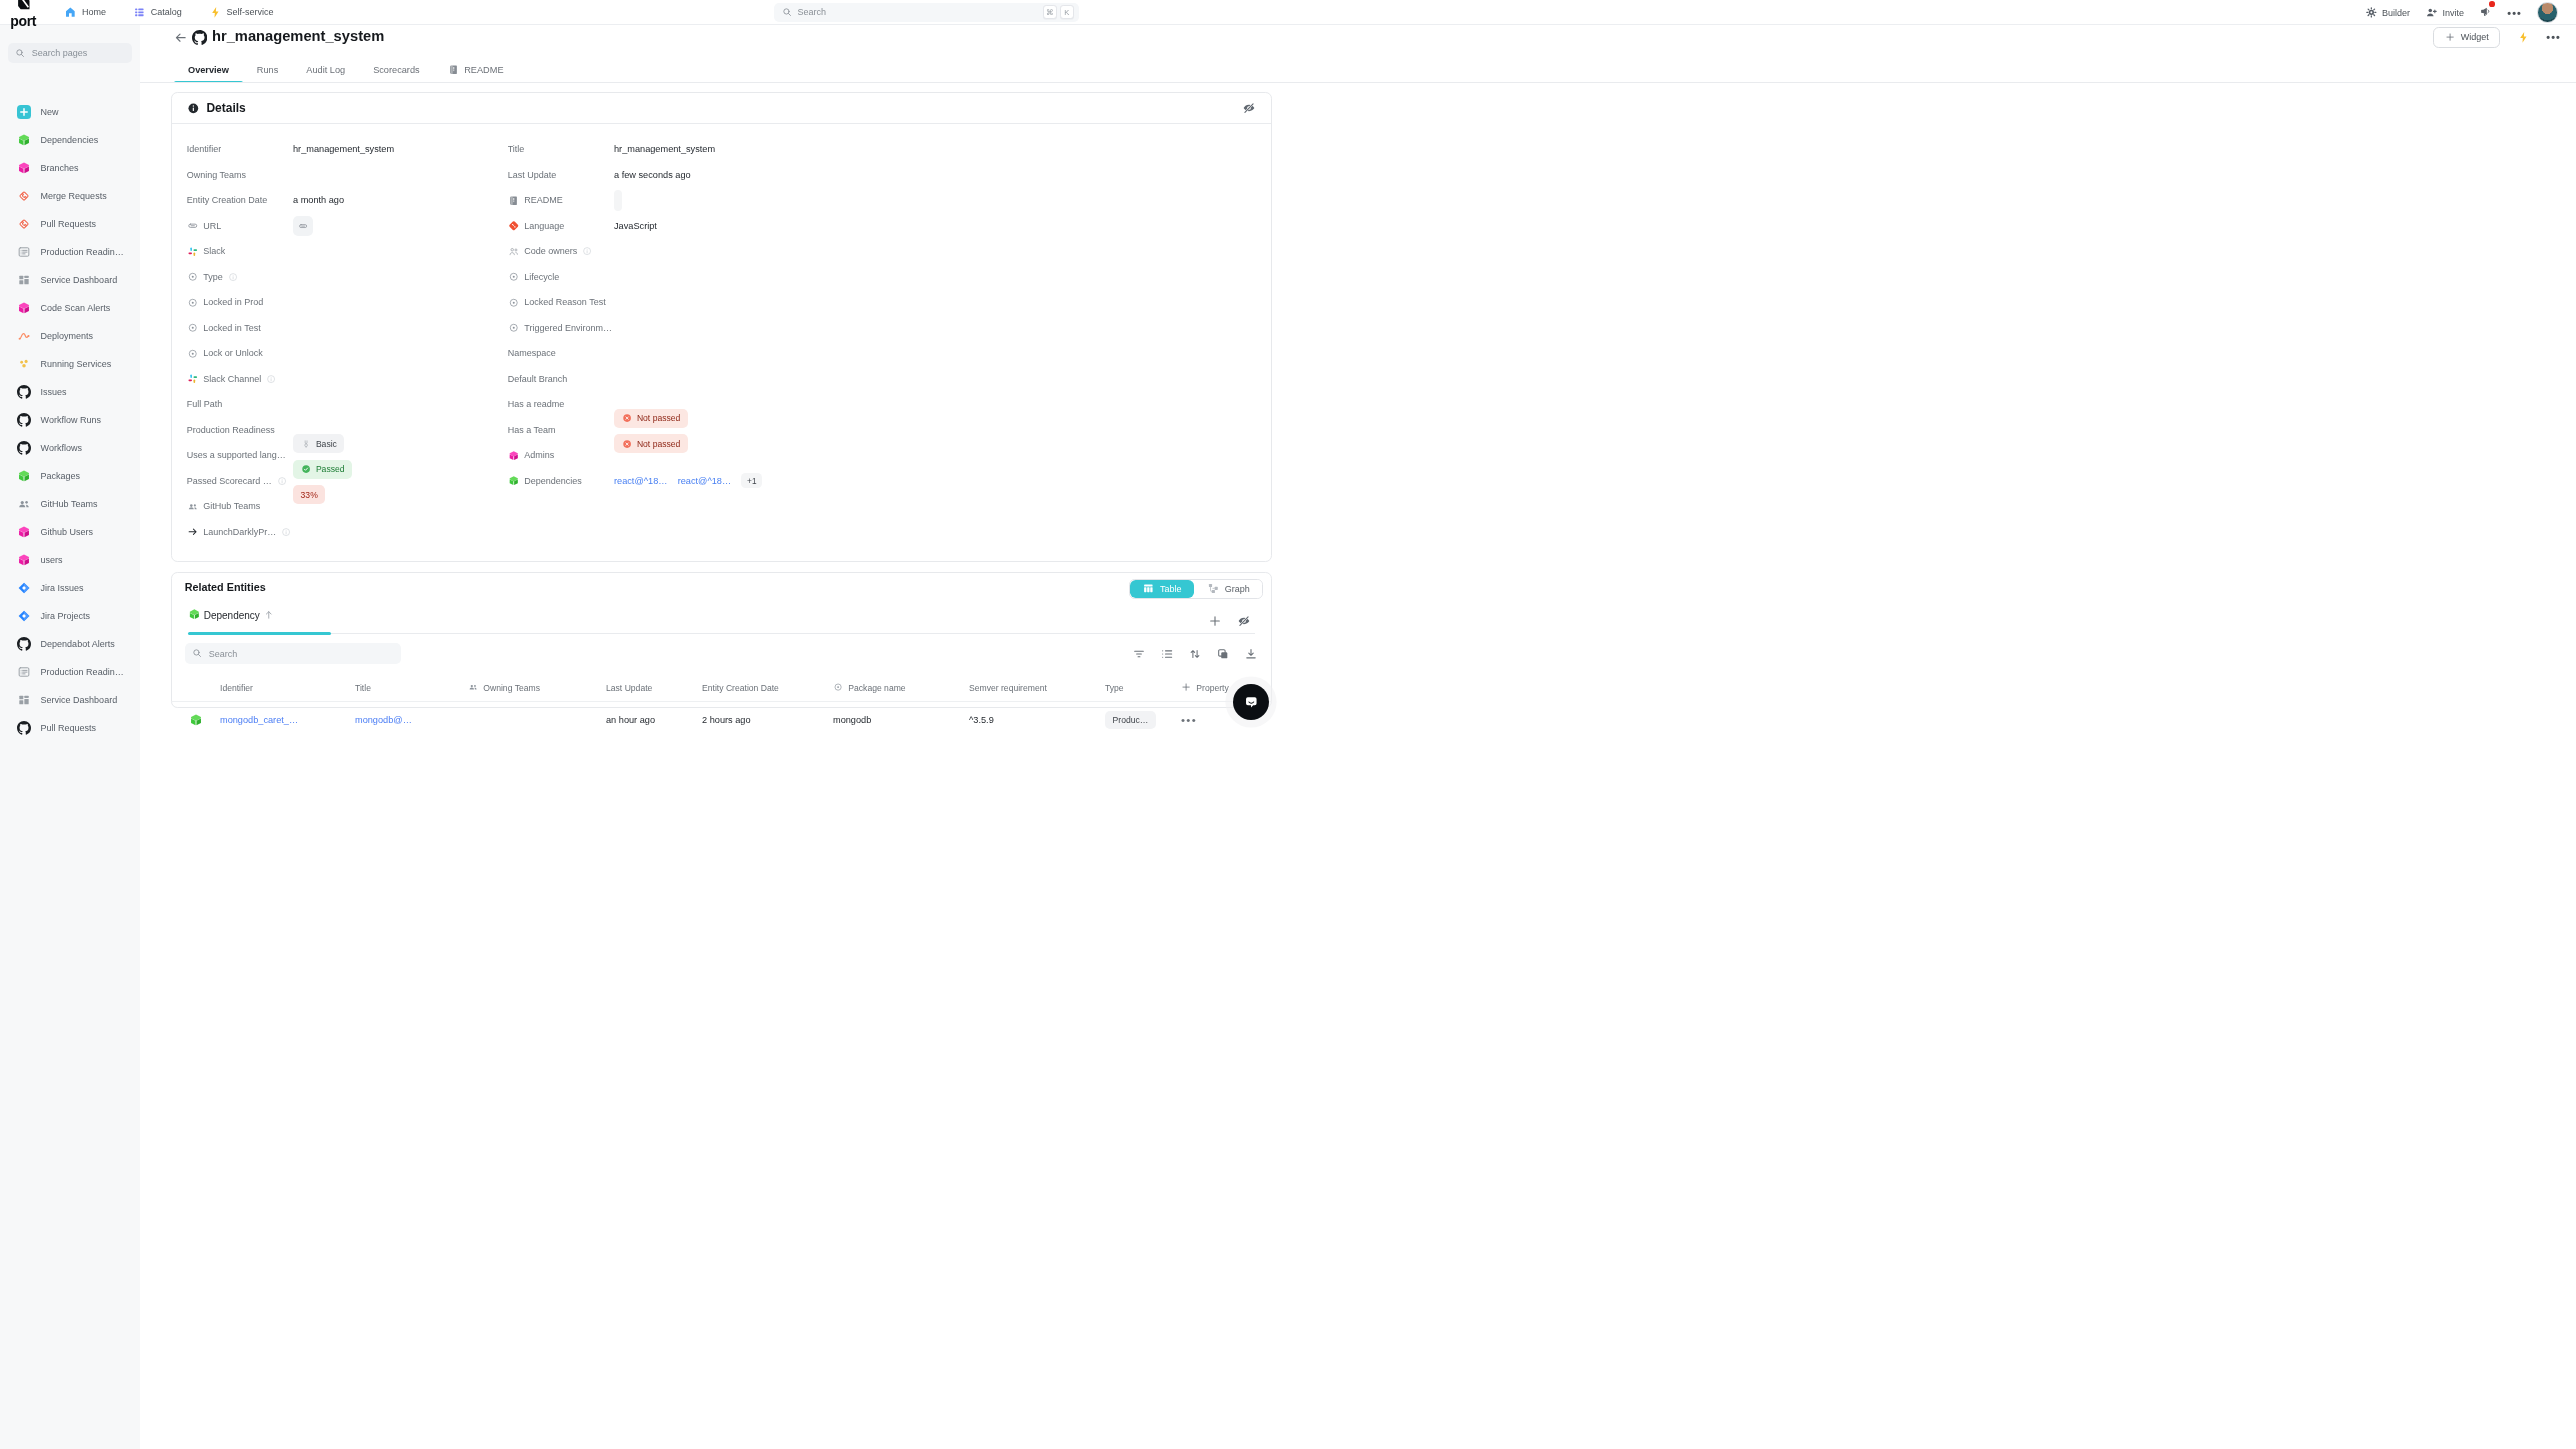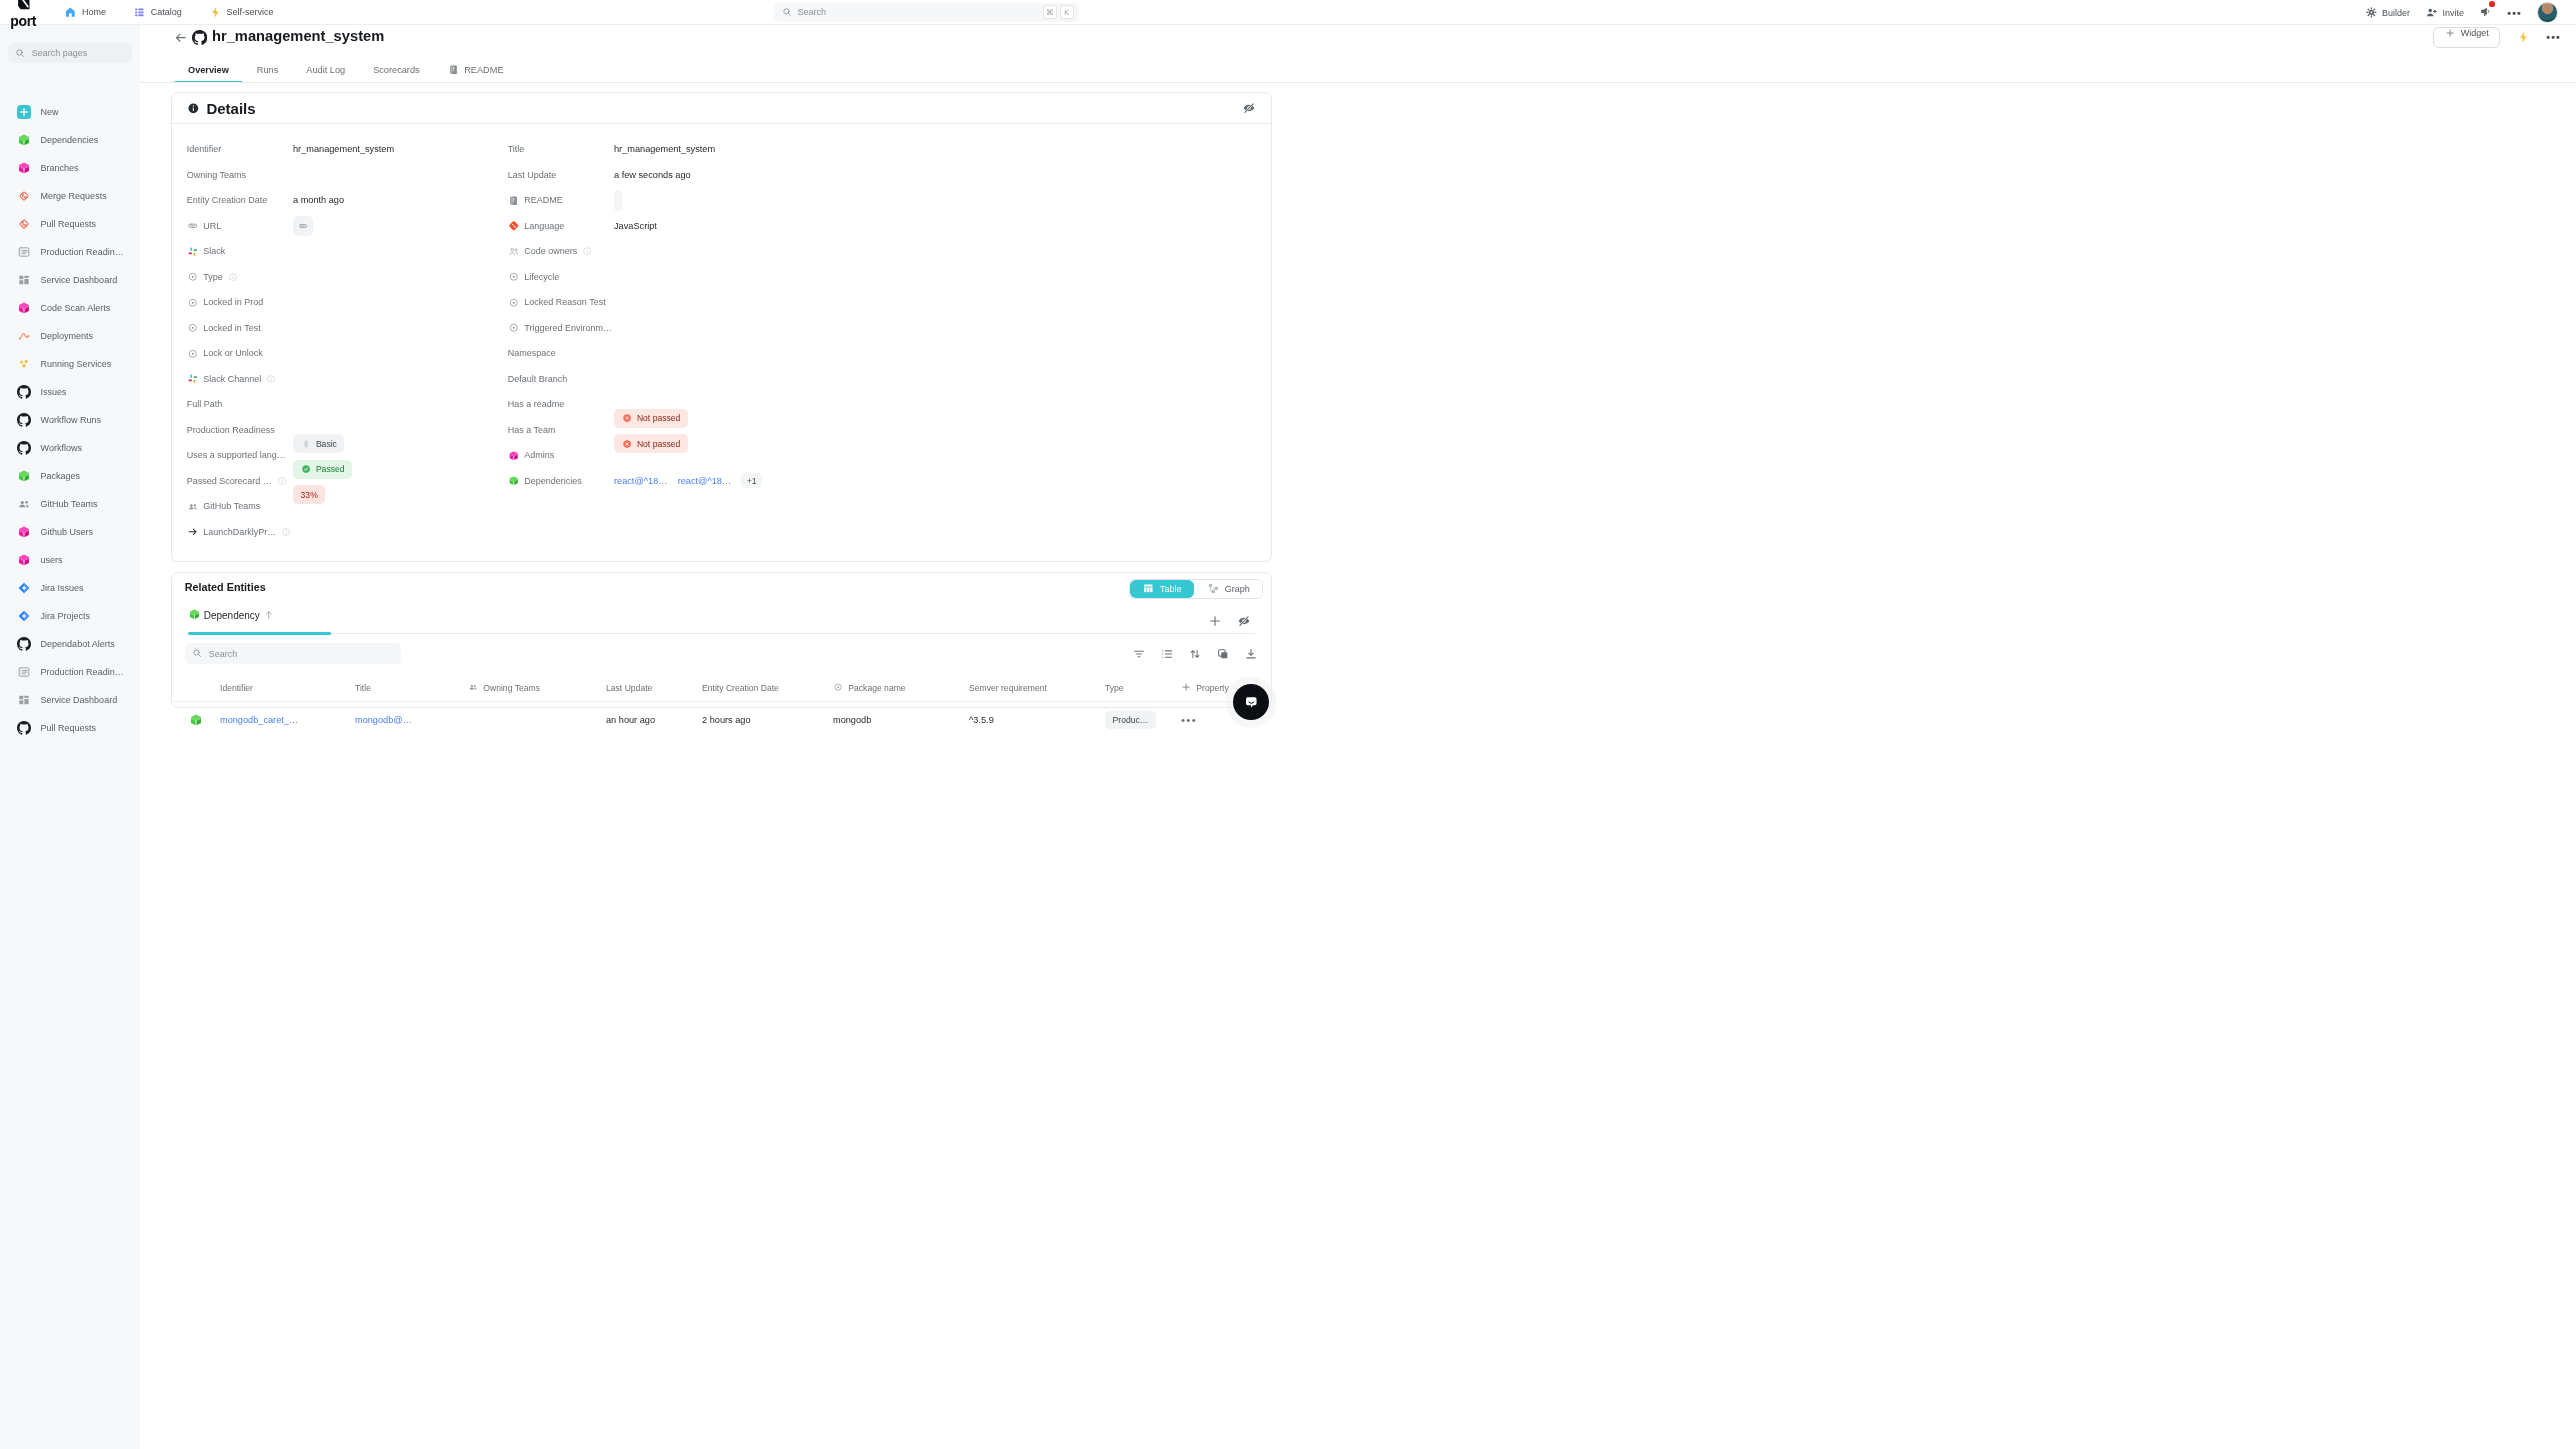--- a/index.html
+++ b/index.html
@@ -42,38 +42,38 @@
   .s-item { height:28px; display:flex; align-items:center; gap:9.6px; padding-left:17px;
     font-size:9px; color:#565d66; cursor:pointer; white-space:nowrap; }
 
   
   .content { position:absolute; left:140px; top:25px; right:0; bottom:0; background:#fff; }
   .pagehdr { position:absolute; left:0; top:0; width:100%; height:29px; }
   .backarrow { position:absolute; left:33px; top:5.1px; cursor:pointer; }
   .ptitle-gh { position:absolute; left:52px; top:4.5px; }
   .ptitle { position:absolute; left:72px; top:2.5px; font-size:14.7px; font-weight:600; color:#16191d; }
   .hdr-right { position:absolute; right:15.3px; top:1.9px; display:flex; align-items:center; gap:16.6px; }
-  .widgetbtn { display:flex; gap:5.7px; border:0.6px solid #d9dce0; border-radius:5.7px;
+  .widgetbtn { display:flex; align-items:center; gap:5.7px; border:0.6px solid #d9dce0; border-radius:5.7px;
     height:21px; padding:0 10.8px; font-size:9px; color:#4c5258; background:#fff; cursor:pointer; }
   .iconbtn { cursor:pointer; display:inline-flex; }
 
   .tabs { position:absolute; left:34px; top:32px; height:26px; display:flex; }
   .tab { position:relative; padding:0 14px; display:flex; align-items:center; gap:5.1px;
     font-size:9.2px; color:#6b7077; cursor:pointer; }
   .tab.active { color:#24292f; font-weight:700; }
   .tab.active::after { content:""; position:absolute; left:0; right:0; bottom:0; height:2.2px;
     background:var(--accent); border-radius:1.9px 1.9px 0 0; }
   .tabs-divider { position:absolute; left:0; right:0; top:57px; height:0.6px; background:#e9ebee; }
 
   
   .card { position:absolute; left:31px; top:67px; width:1101px; height:470px;
     border:0.6px solid #e7e9ec; border-radius:6.4px; background:#fff; }
   .card-hdr { position:relative; height:31px; border-bottom:0.6px solid #e9ebee;
     display:flex; align-items:center; padding:0 15.3px; gap:6.4px; }
-  .card-title { font-size:15px; font-weight:700; color:#16191d; }
+  .card-title { font-size:12px; font-weight:700; color:#16191d; }
   .card-hdr .eye { position:absolute; right:15.3px; cursor:pointer; }
 
   .det-grid { position:absolute; left:0; top:31px; right:0; bottom:0; padding-top:12.7px; }
   .det-cols { display:flex; }
   .det-col-l { width:321px; flex:0 0 auto; }
   .det-col-r { flex:1; }
   .det-row { height:25.5px; display:flex; align-items:center; }
   .det-label { display:flex; align-items:center; gap:5.1px; padding-left:14.7px; width:121px; flex:0 0 auto;
     font-size:9px; color:#6b7178; white-space:nowrap; overflow:hidden; }
   .det-label .lbl { overflow:hidden; text-overflow:ellipsis; }

